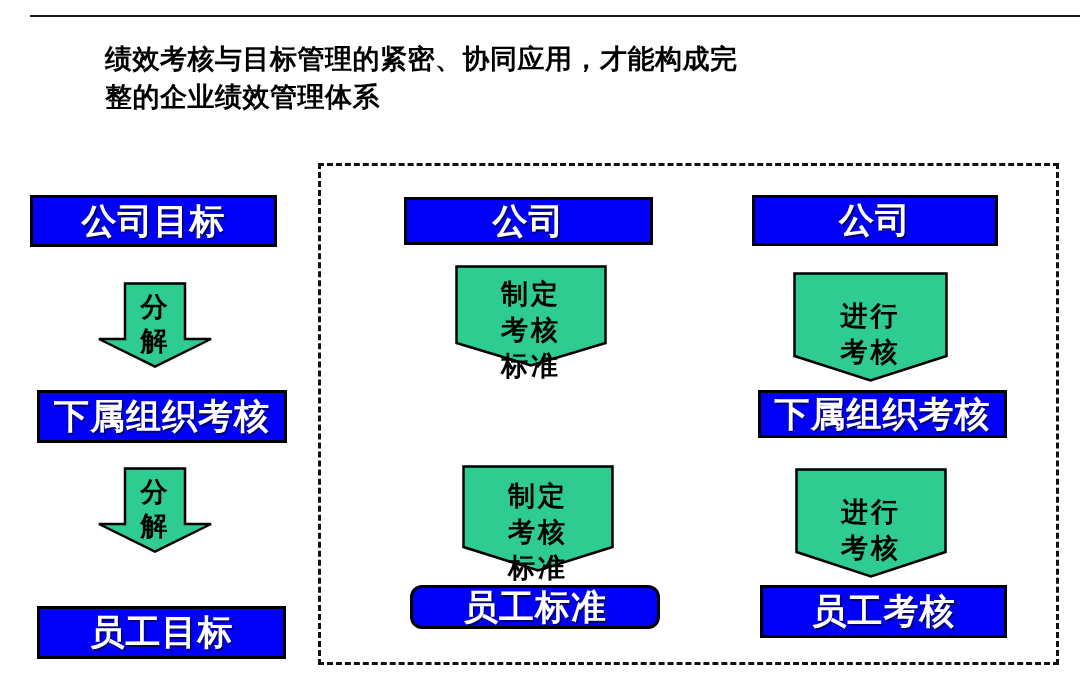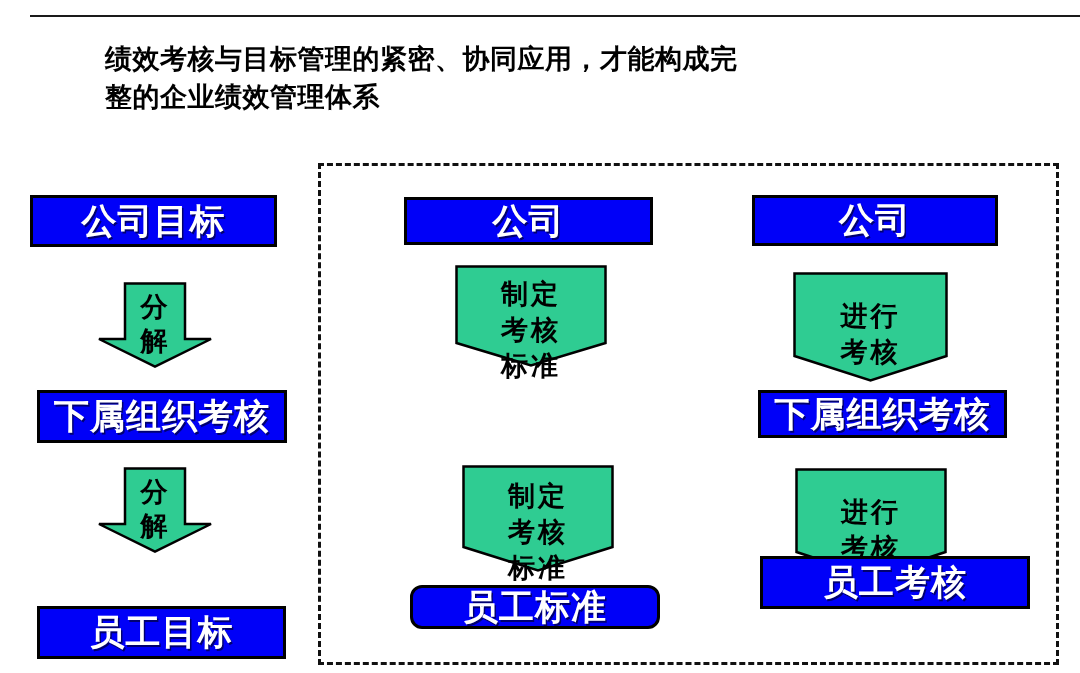--- a/index.html
+++ b/index.html
@@ -83,21 +83,21 @@
   .std-pent-2-label { left: 462px; top: 478px; width: 152px; }
   .std-employee  { left: 410px; top: 585px; width: 250px; height: 44px; border-radius: 12px; }
 
   
   .ass-company   { left: 752px; top: 195px; width: 246px; height: 51px; }
   .ass-pent-1    { left: 793px; top: 272px; }
   .ass-pent-1-label { left: 793px; top: 298px; width: 155px; }
   .ass-suborg    { left: 758px; top: 390px; width: 249px; height: 48px; }
   .ass-pent-2    { left: 795px; top: 468px; }
   .ass-pent-2-label { left: 795px; top: 494px; width: 152px; }
-  .ass-employee  { left: 760px; top: 556px; width: 270px; height: 53px; }
+  .ass-employee  { left: 760px; top: 585px; width: 247px; height: 53px; }
 </style>
 </head>
 <body>
 
 <div class="slide">
 
   <div class="top-rule"></div>
 
   <h1 class="title">绩效考核与目标管理的紧密、协同应用，才能构成完
 整的企业绩效管理体系</h1>

